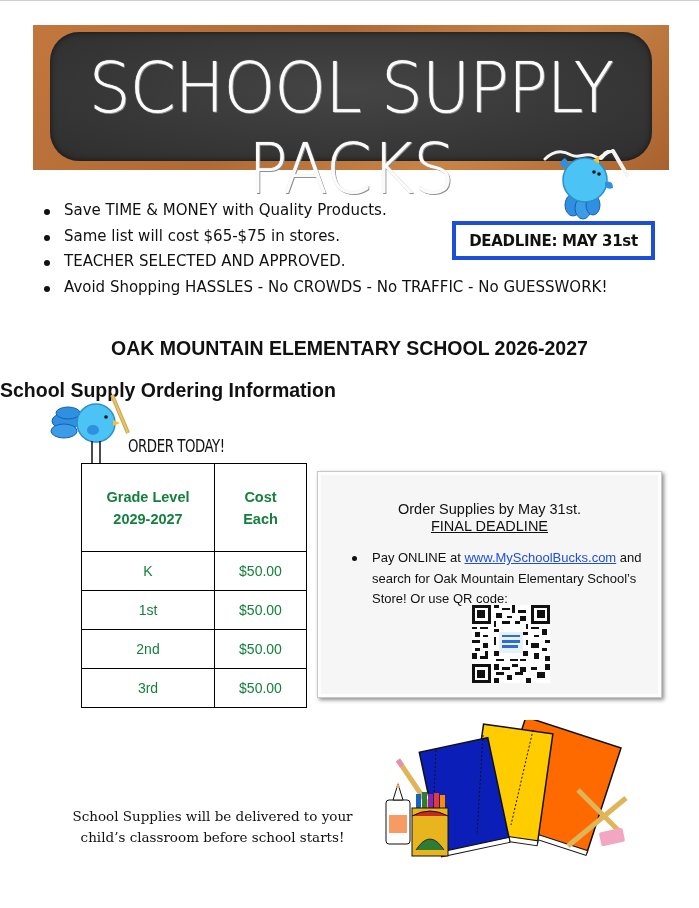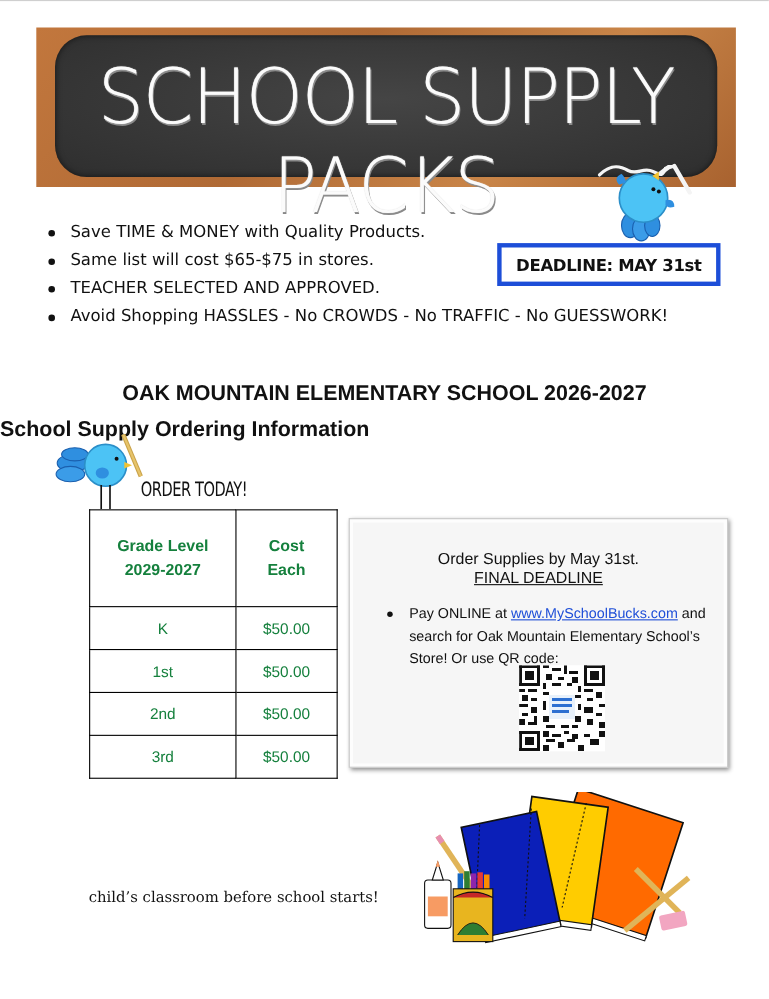--- a/index.html
+++ b/index.html
@@ -43,21 +43,21 @@
 
     .deadline-box {
       position: absolute; left: 452px; top: 221px; width: 203px; height: 39px;
       border: 4px solid #1d4ed8; box-sizing: border-box; background: #fff;
       display: flex; align-items: center; justify-content: center;
       font-family: "DejaVu Sans", sans-serif; font-size: 15px; font-weight: bold; letter-spacing: -0.3px;
     }
 
     .school-name {
       position: absolute; left: 0; width: 699px; top: 337px; text-align: center;
-      font-family: "Liberation Sans", sans-serif; font-size: 19.5px; font-weight: bold; margin-top: 10px;
+      font-family: "Liberation Sans", sans-serif; font-size: 19.5px; font-weight: bold;
     }
     .section-title {
       position: absolute; left: 0; width: 699px; top: 379px; text-align: left;
       font-family: "Liberation Sans", sans-serif; font-size: 19.5px; font-weight: bold;
     }
 
     .bird-left { position: absolute; left: 50px; top: 393px; }
     .order-today {
       position: absolute; left: 128px; top: 435px;
       font-family: "DejaVu Sans Condensed", "DejaVu Sans", sans-serif; font-size: 18px;
@@ -267,20 +267,21 @@
         <rect x="18" y="20" width="2" height="1"></rect>
     </g>
     <rect x="10" y="10" width="9" height="8" fill="#e8f1fb"></rect>
     <rect x="11" y="11" width="7" height="1" fill="#2c6fd1"></rect>
     <rect x="11" y="13" width="7" height="1" fill="#2c6fd1"></rect>
     <rect x="11" y="15" width="6" height="1" fill="#2c6fd1"></rect>
   </svg>
 </div>
 
 <div class="delivery-note">
+  <div>School Supplies will be delivered to your</div>
   <div>child’s classroom before school starts!</div>
 </div>
 
 <svg class="supplies-art" width="260" height="140" viewBox="0 0 260 140">
 
   <g transform="rotate(18 180 60)">
     <rect x="130" y="10" width="100" height="110" fill="#ff6a00" stroke="#111" stroke-width="1.5"></rect>
     <rect x="130" y="118" width="100" height="5" fill="#fff" stroke="#111" stroke-width="1"></rect>
   </g>
 

